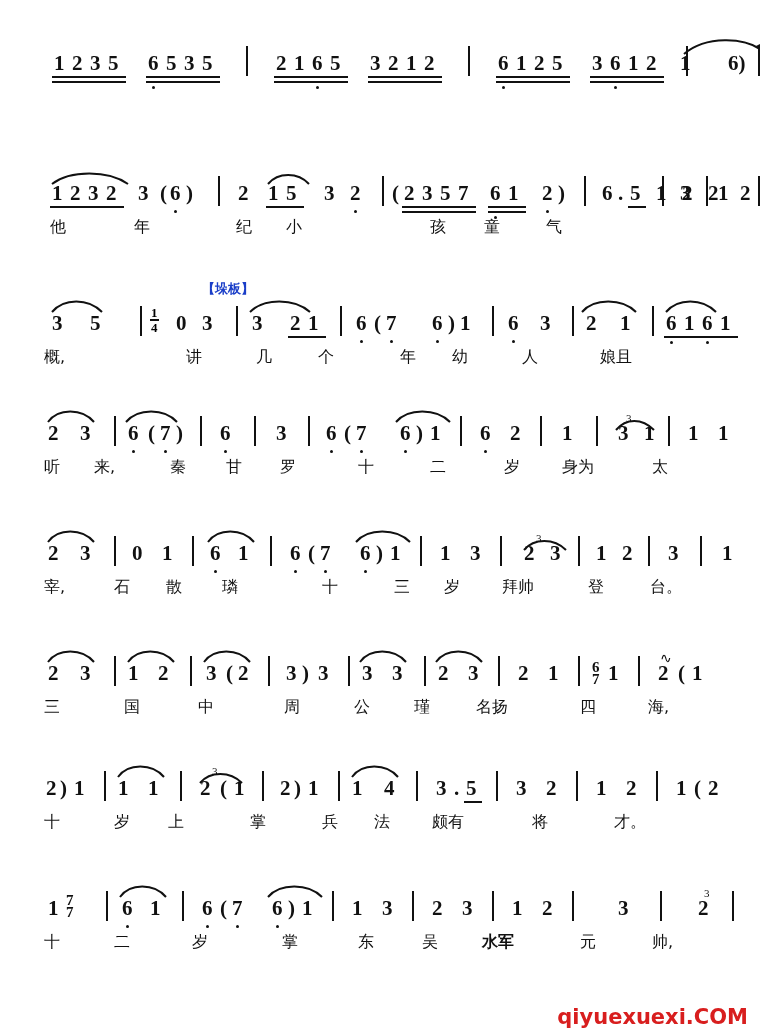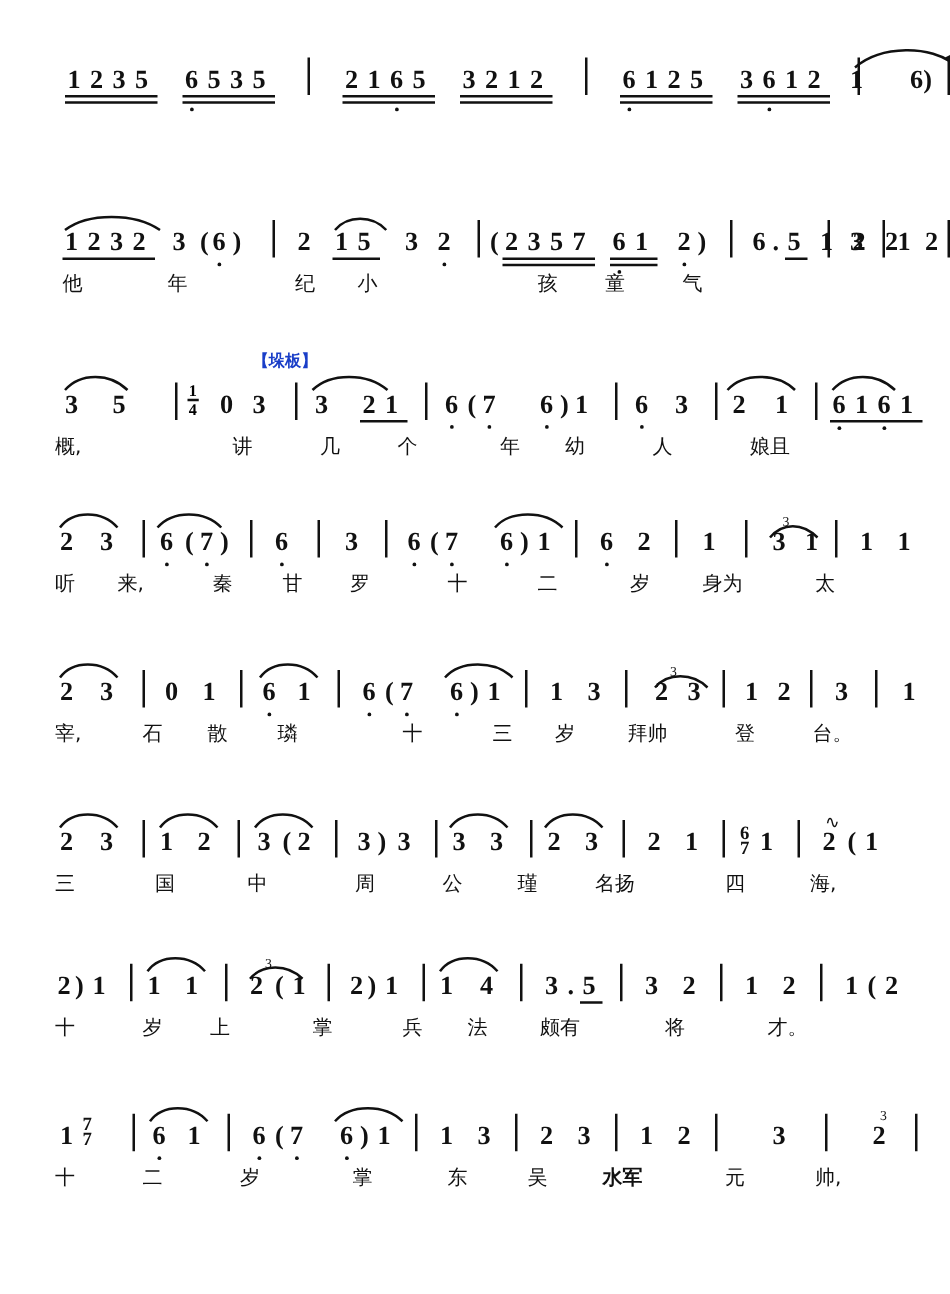--- a/index.html
+++ b/index.html
@@ -746,14 +746,17 @@
       <span class="lyr" style="left:152px;">岁</span>
       <span class="lyr" style="left:242px;">掌</span>
       <span class="lyr" style="left:318px;">东</span>
       <span class="lyr" style="left:382px;">吴</span>
       <span class="lyr" style="left:442px;font-weight:bold;">水军</span>
       <span class="lyr" style="left:540px;">元</span>
       <span class="lyr" style="left:612px;">帅,</span>
     </div>
   </div>
 
+  <div class="watermark">
+    <span class="q">q</span><span class="rest">iyuexuexi.COM</span>
+  </div>
 
 </div>
 
 </body></html>

